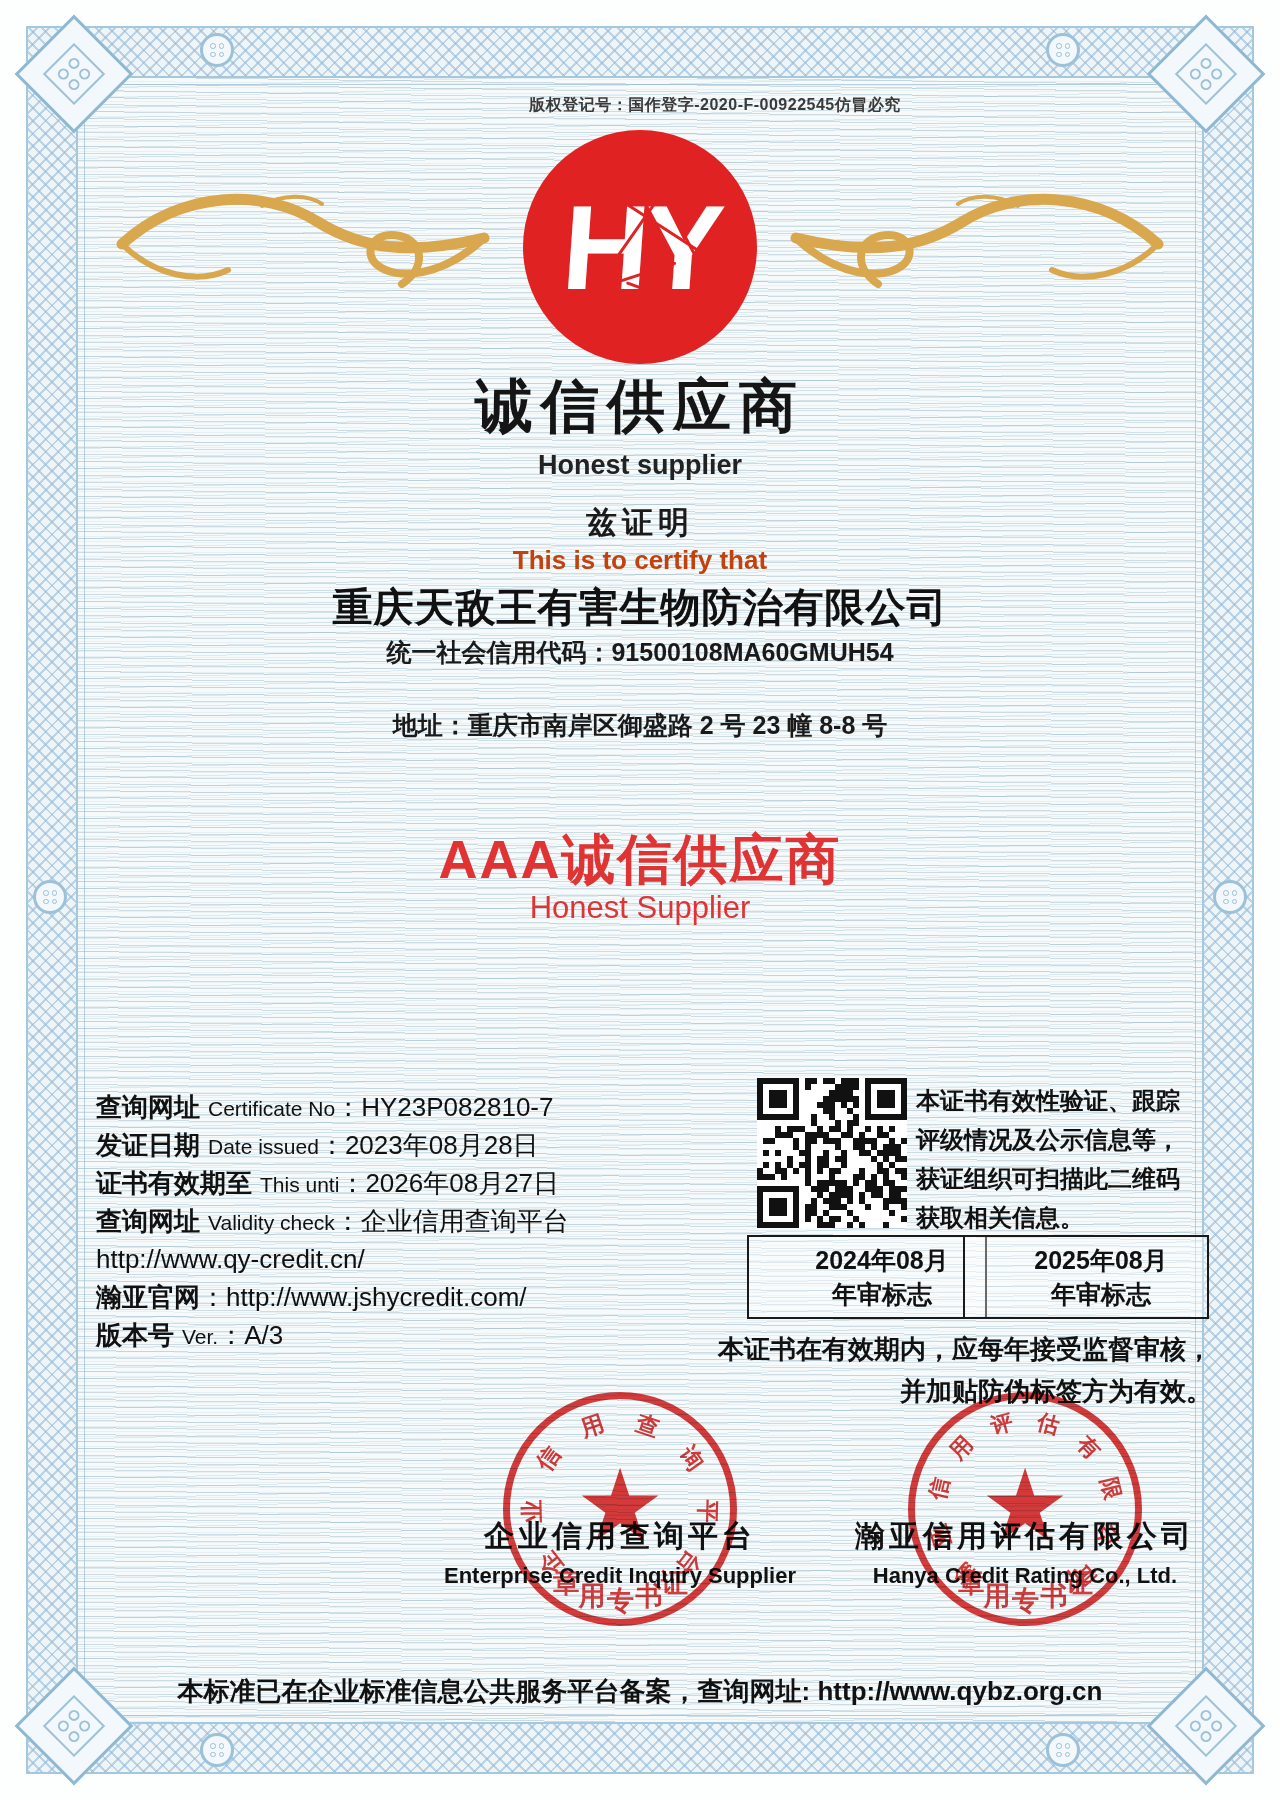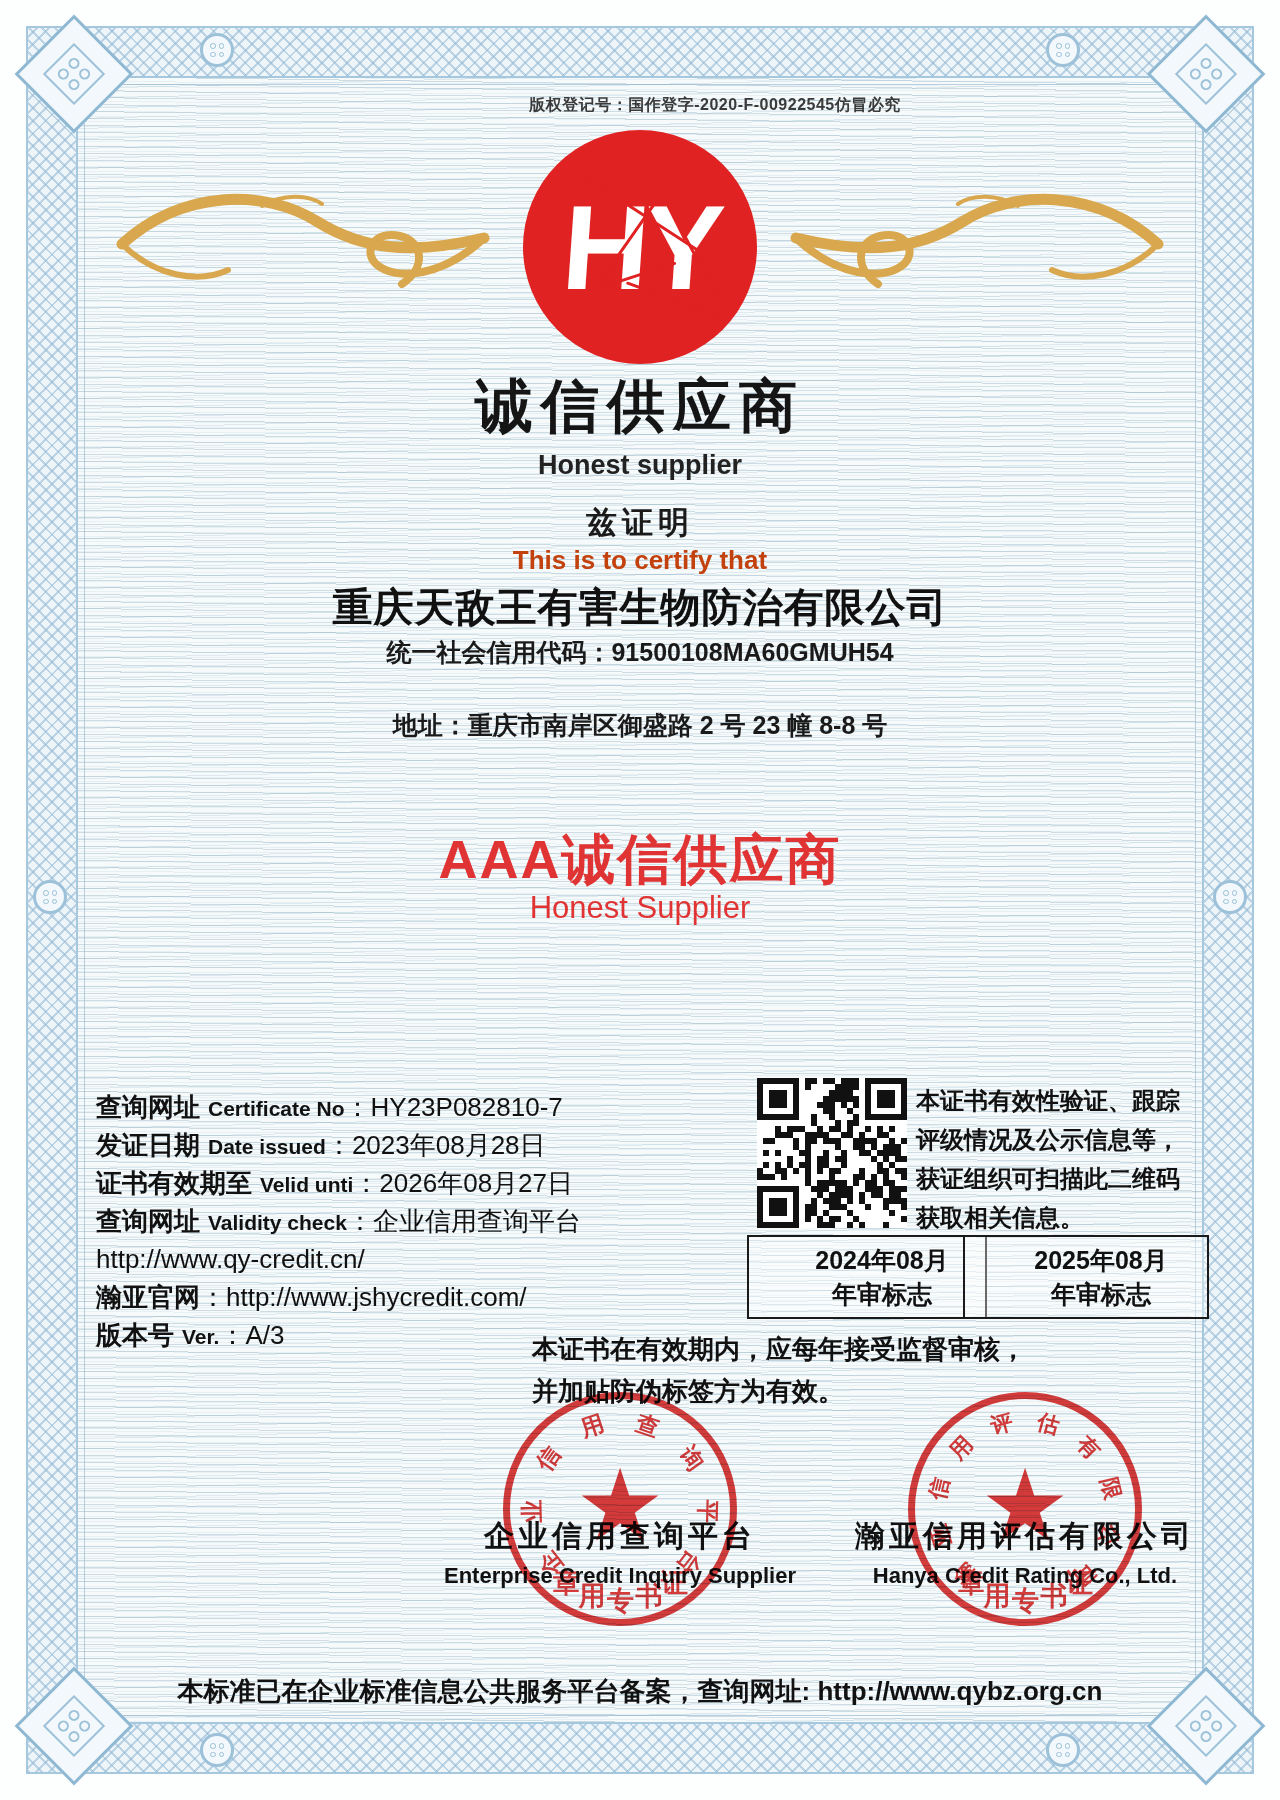--- a/index.html
+++ b/index.html
@@ -58,34 +58,34 @@
   .company-name{top:580px;font-size:40px;font-weight:800;color:#111;letter-spacing:1px;}
   .credit-code{top:636px;font-size:25px;font-weight:600;color:#1a1a1a;}
   .address{top:669px;font-size:25px;font-weight:600;color:#1a1a1a;margin-top:40px;}
 
   .award-zh{top:824px;font-size:54px;font-weight:700;letter-spacing:2px;}
   .award-en{top:890px;font-size:31px;font-weight:500;}
 
   .details{top:1088px;left:96px;width:600px;}
   .dline{height:38px;line-height:38px;white-space:nowrap;color:#111;}
   .dline .zh{font-size:26px;font-weight:700;}
-  .dline .en{font-size:21px;font-weight:700;margin-left:8px;}
+  .dline .en{font-size:21px;font-weight:400;margin-left:8px;}
   .dline .val{font-size:26px;font-weight:400;margin-top:32px;}
 
   .qr{top:1078px;left:757px;width:150px;height:150px;background:#fff;padding:0;}
   .qr-note{top:1081px;left:916px;width:278px;}
   .qr-note div{font-size:24px;font-weight:700;color:#111;line-height:39px;white-space:nowrap;}
 
   .audit-box{top:1235px;height:80px;border:2px solid #1a1a1a;background:rgba(255,255,255,.35);text-align:center;padding-left:30px;}
   .audit-box .l1{margin-top:6px;font-size:25px;font-weight:700;color:#111;line-height:34px;}
   .audit-box .l2{font-size:25px;font-weight:700;color:#111;line-height:34px;}
   .audit-box.b1{left:747px;width:206px;}
   .audit-box.b2{left:963px;width:212px;}
 
-  .audit-note{top:1328px;left:532px;width:648px;}
+  .audit-note{top:1328px;left:564px;width:648px;text-align:right;}
   .audit-note div{font-size:26px;font-weight:700;color:#111;line-height:42px;}
 
   
   .seal{position:absolute;width:234px;height:234px;z-index:5;mix-blend-mode:multiply;opacity:.92;}
   .seal .ring{position:absolute;inset:0;border:7px solid #d92c2c;border-radius:50%;}
   .seal .star{position:absolute;left:50%;top:50%;transform:translate(-50%,-54%);font-size:100px;color:#da2a2a;line-height:1;}
   .arc-ch{position:absolute;left:50%;top:50%;width:26px;height:26px;margin:-13px;
     text-align:center;line-height:26px;color:#d92c2c;font-weight:700;}
   .seal-l{top:1392px;left:503px;}
   .seal-r{top:1392px;left:908px;}
@@ -214,21 +214,21 @@
   <div class="abs ctr company-name">重庆天敌王有害生物防治有限公司</div>
   <div class="abs ctr credit-code">统一社会信用代码：91500108MA60GMUH54</div>
   <div class="abs ctr address">地址：重庆市南岸区御盛路 2 号 23 幢 8-8 号</div>
 
   <div class="abs ctr award-zh" id="award-zh" style="color: rgb(224, 52, 52);">AAA诚信供应商</div>
   <div class="abs ctr award-en" id="award-en" style="color: rgb(224, 52, 52);">Honest Supplier</div>
 
   <div class="abs details">
     <div class="dline"><span class="zh">查询网址</span><span class="en">Certificate No</span><span class="val">：HY23P082810-7</span></div>
     <div class="dline"><span class="zh">发证日期</span><span class="en">Date issued</span><span class="val">：2023年08月28日</span></div>
-    <div class="dline"><span class="zh">证书有效期至</span><span class="en">Velid unti</span><span class="val">：2026年08月27日</span></div>
+    <div class="dline"><span class="zh">证书有效期至</span><span class="en">This unti</span><span class="val">：2026年08月27日</span></div>
     <div class="dline"><span class="zh">查询网址</span><span class="en">Validity check</span><span class="val">：企业信用查询平台</span></div>
     <div class="dline"><span class="zh"></span><span class="val">http://www.qy-credit.cn/</span></div>
     <div class="dline"><span class="zh">瀚亚官网</span><span class="val">：http://www.jshycredit.com/</span></div>
     <div class="dline"><span class="zh">版本号</span><span class="en">Ver.</span><span class="val">：A/3</span></div>
   </div>
 
   <div class="abs qr" id="qr"><svg width="150" height="150">
         <rect x="0" y="0" width="150" height="150" fill="#ffffff"></rect>
         <rect x="48" y="0" width="6" height="6" fill="#111"></rect>
         <rect x="54" y="0" width="6" height="6" fill="#111"></rect>

